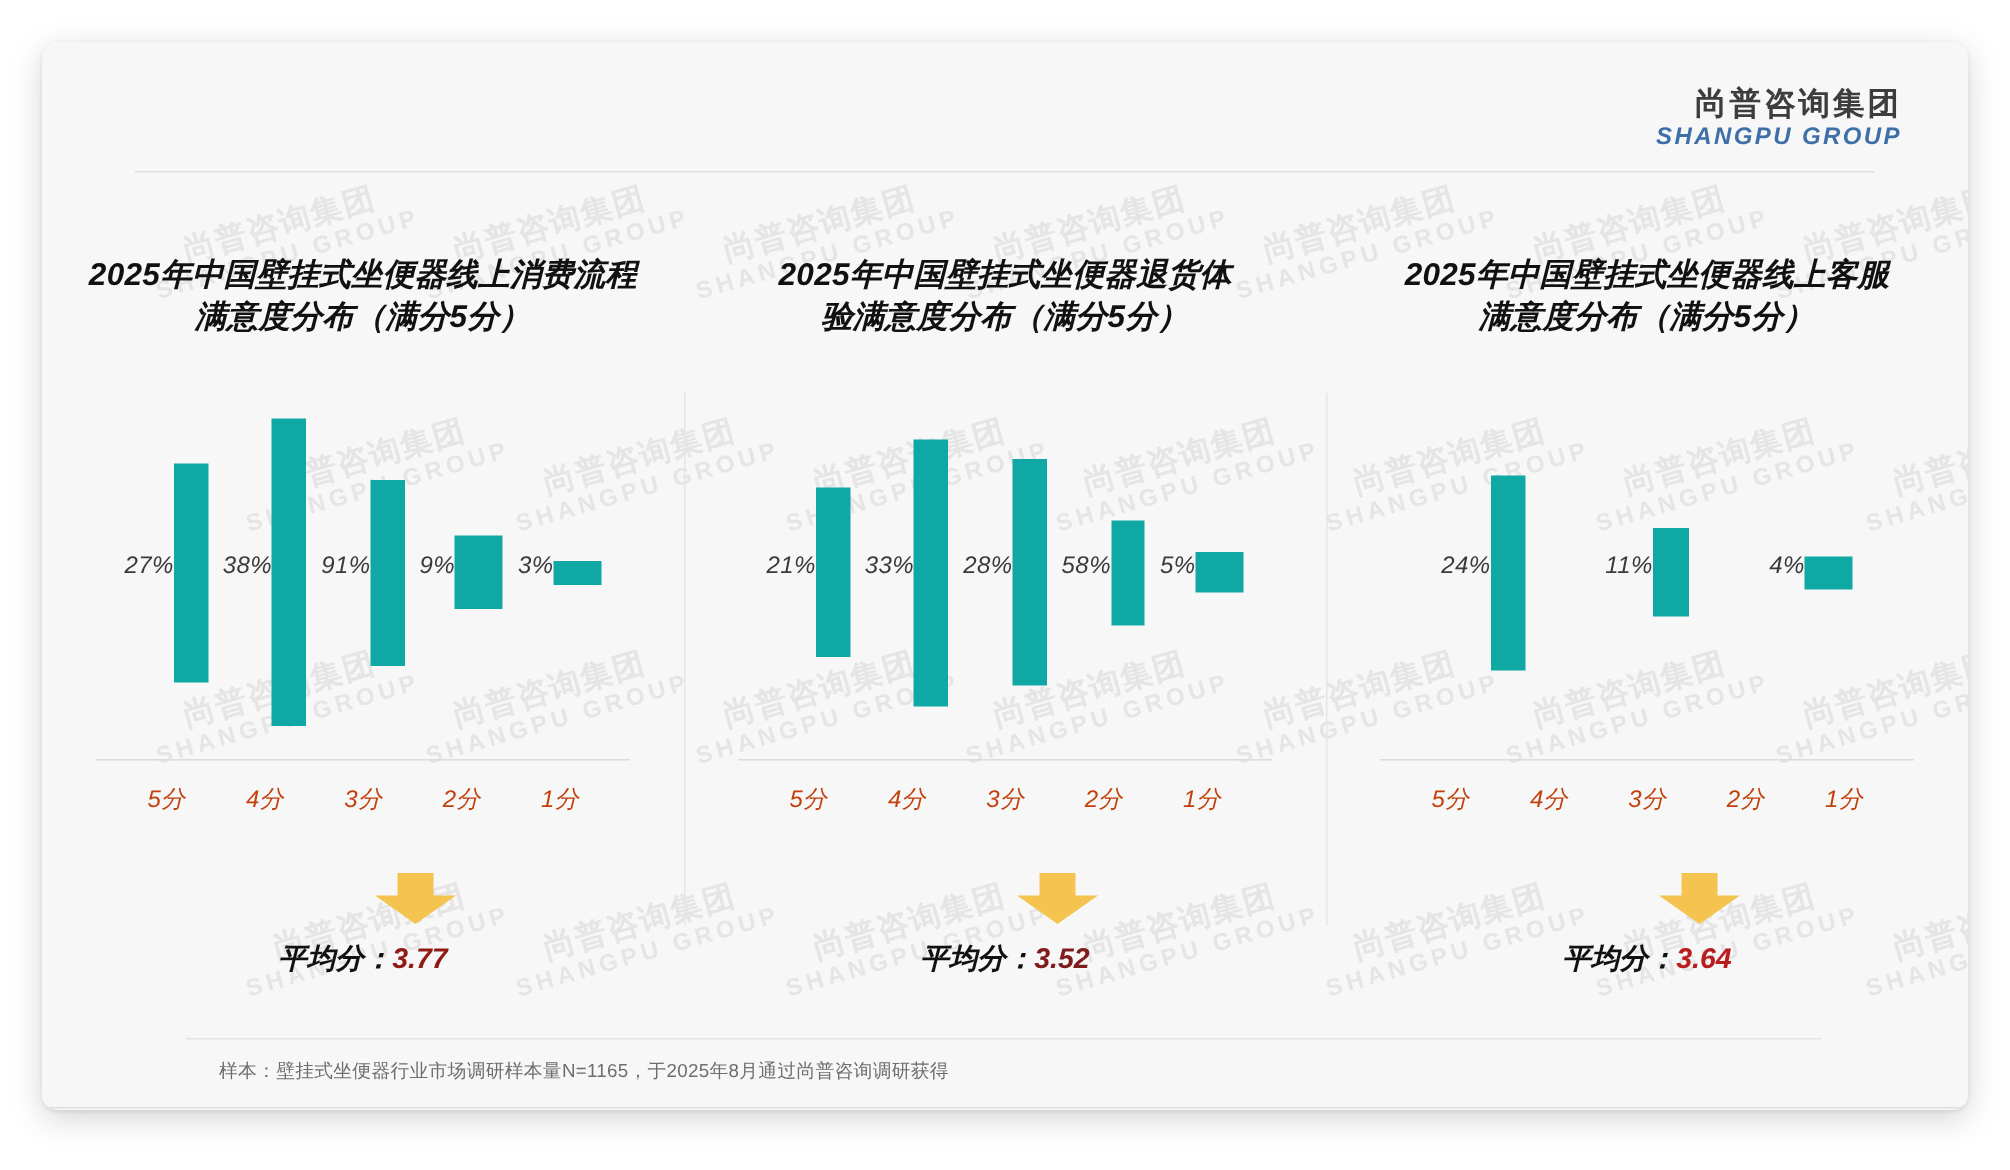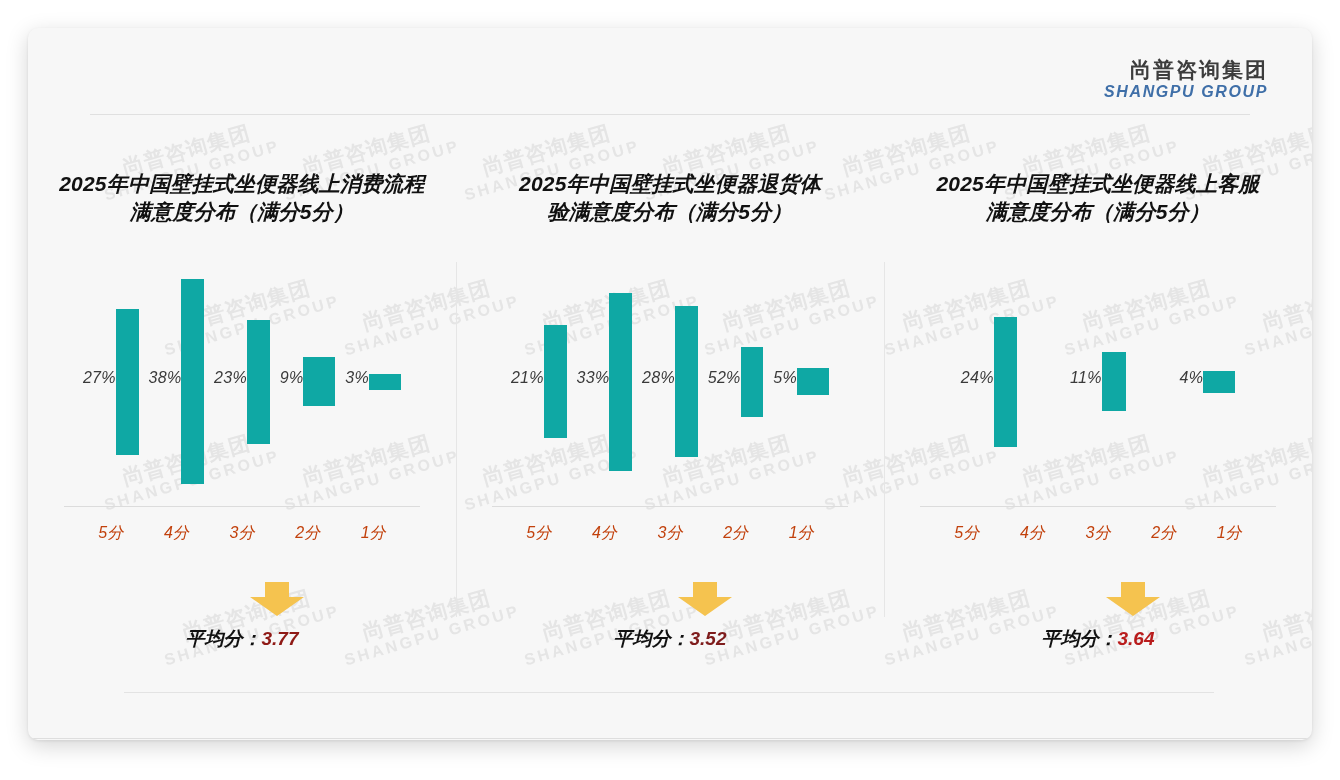--- a/index.html
+++ b/index.html
@@ -371,21 +371,21 @@
           <div class="bars">
             <div class="bar-slot">
               <div class="bar-value">27%</div>
               <div class="bar" style="background: rgb(15, 168, 164); height: 146px;"></div>
             </div>
             <div class="bar-slot">
               <div class="bar-value">38%</div>
               <div class="bar" style="background: rgb(15, 168, 164); height: 205px;"></div>
             </div>
             <div class="bar-slot">
-              <div class="bar-value">23%</div>
+              <div class="bar-value">91%</div>
               <div class="bar" style="background: rgb(15, 168, 164); height: 124px;"></div>
             </div>
             <div class="bar-slot">
               <div class="bar-value">9%</div>
               <div class="bar" style="background: rgb(15, 168, 164); height: 49px;"></div>
             </div>
             <div class="bar-slot">
               <div class="bar-value">3%</div>
               <div class="bar" style="background: rgb(15, 168, 164); height: 16px;"></div>
             </div>
@@ -420,21 +420,21 @@
             </div>
             <div class="bar-slot">
               <div class="bar-value">33%</div>
               <div class="bar" style="background: rgb(15, 168, 164); height: 178px;"></div>
             </div>
             <div class="bar-slot">
               <div class="bar-value">28%</div>
               <div class="bar" style="background: rgb(15, 168, 164); height: 151px;"></div>
             </div>
             <div class="bar-slot">
-              <div class="bar-value">52%</div>
+              <div class="bar-value">58%</div>
               <div class="bar" style="background: rgb(15, 168, 164); height: 70px;"></div>
             </div>
             <div class="bar-slot">
               <div class="bar-value">5%</div>
               <div class="bar" style="background: rgb(15, 168, 164); height: 27px;"></div>
             </div>
           </div>
           <div class="axis-line"></div>
         </div>
         <div class="cats">
@@ -484,15 +484,16 @@
         <div class="avg-block">
           <svg class="arrow" viewBox="0 0 54 34">
             <path d="M15 0 H39 V15 H54 L27 34 L0 15 H15 Z" fill="#f5c34f"></path>
           </svg>
           <div class="avg-text"><span>平均分：</span><span class="score" style="color: #b91c1c;">3.64</span></div>
         </div>
       </div>
     </div>
 
   <div class="footnote-rule"></div>
+  <div class="footnote">样本：壁挂式坐便器行业市场调研样本量N=1165，于2025年8月通过尚普咨询调研获得</div>
   <div class="footer-rule"></div>
 
 </div>
 
 </body></html>

